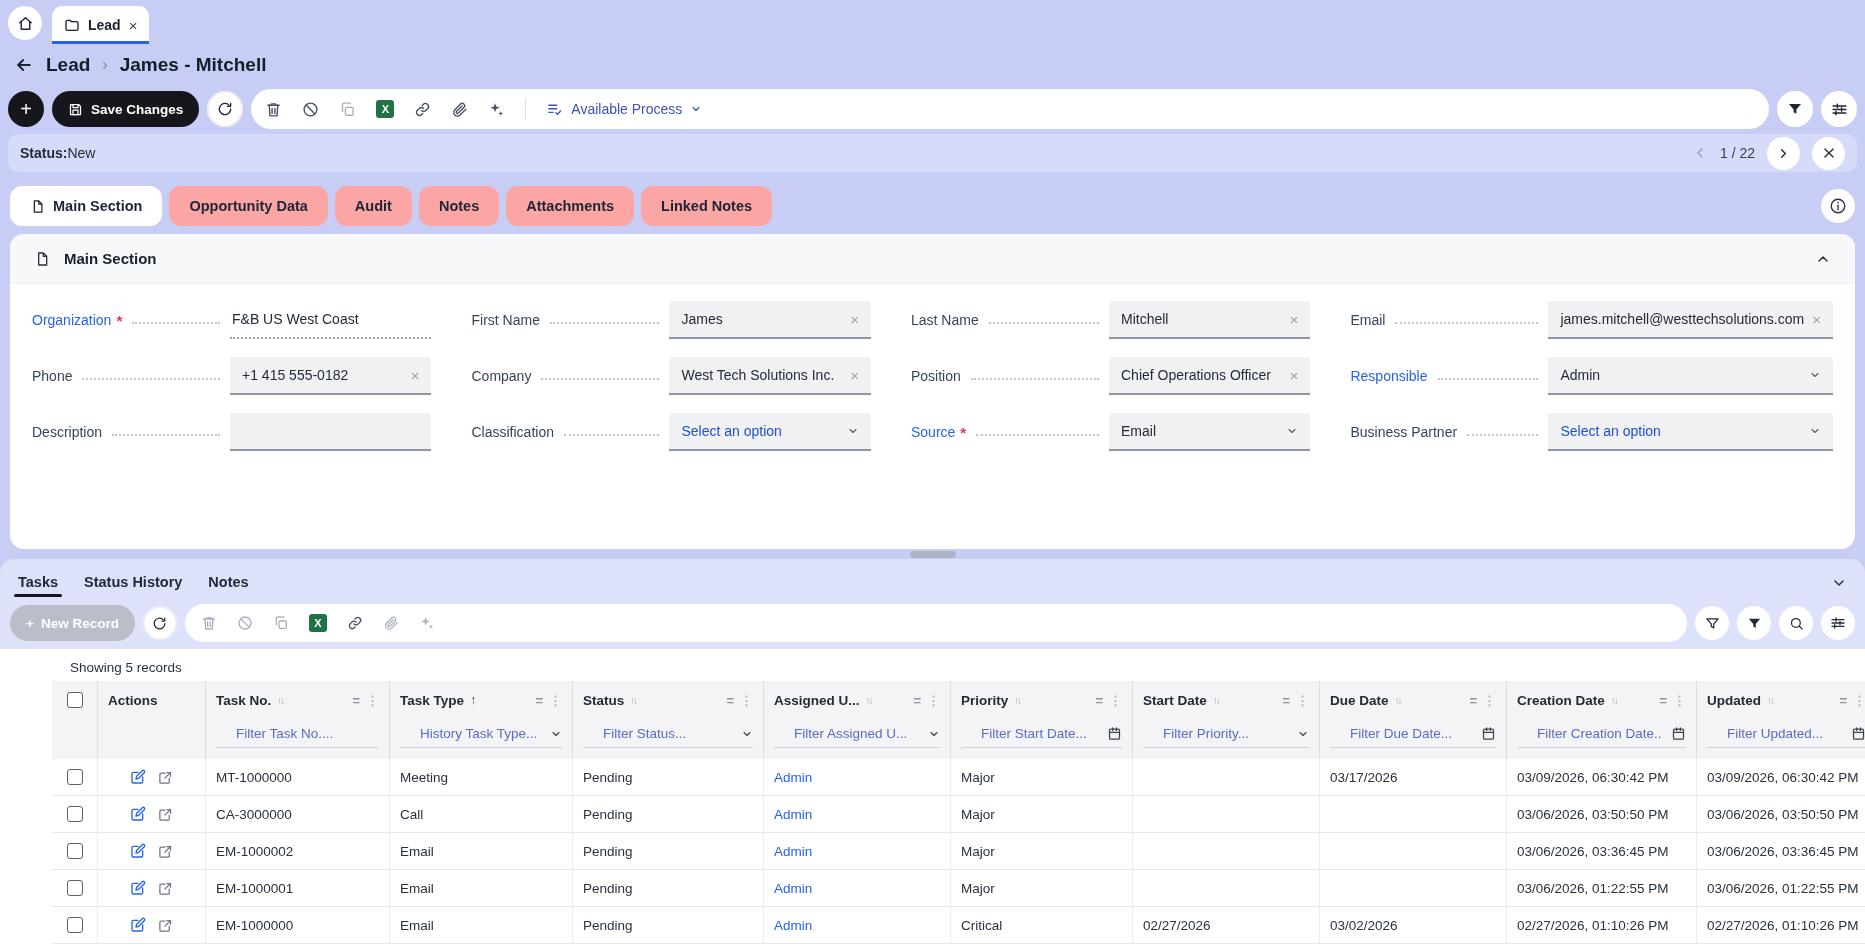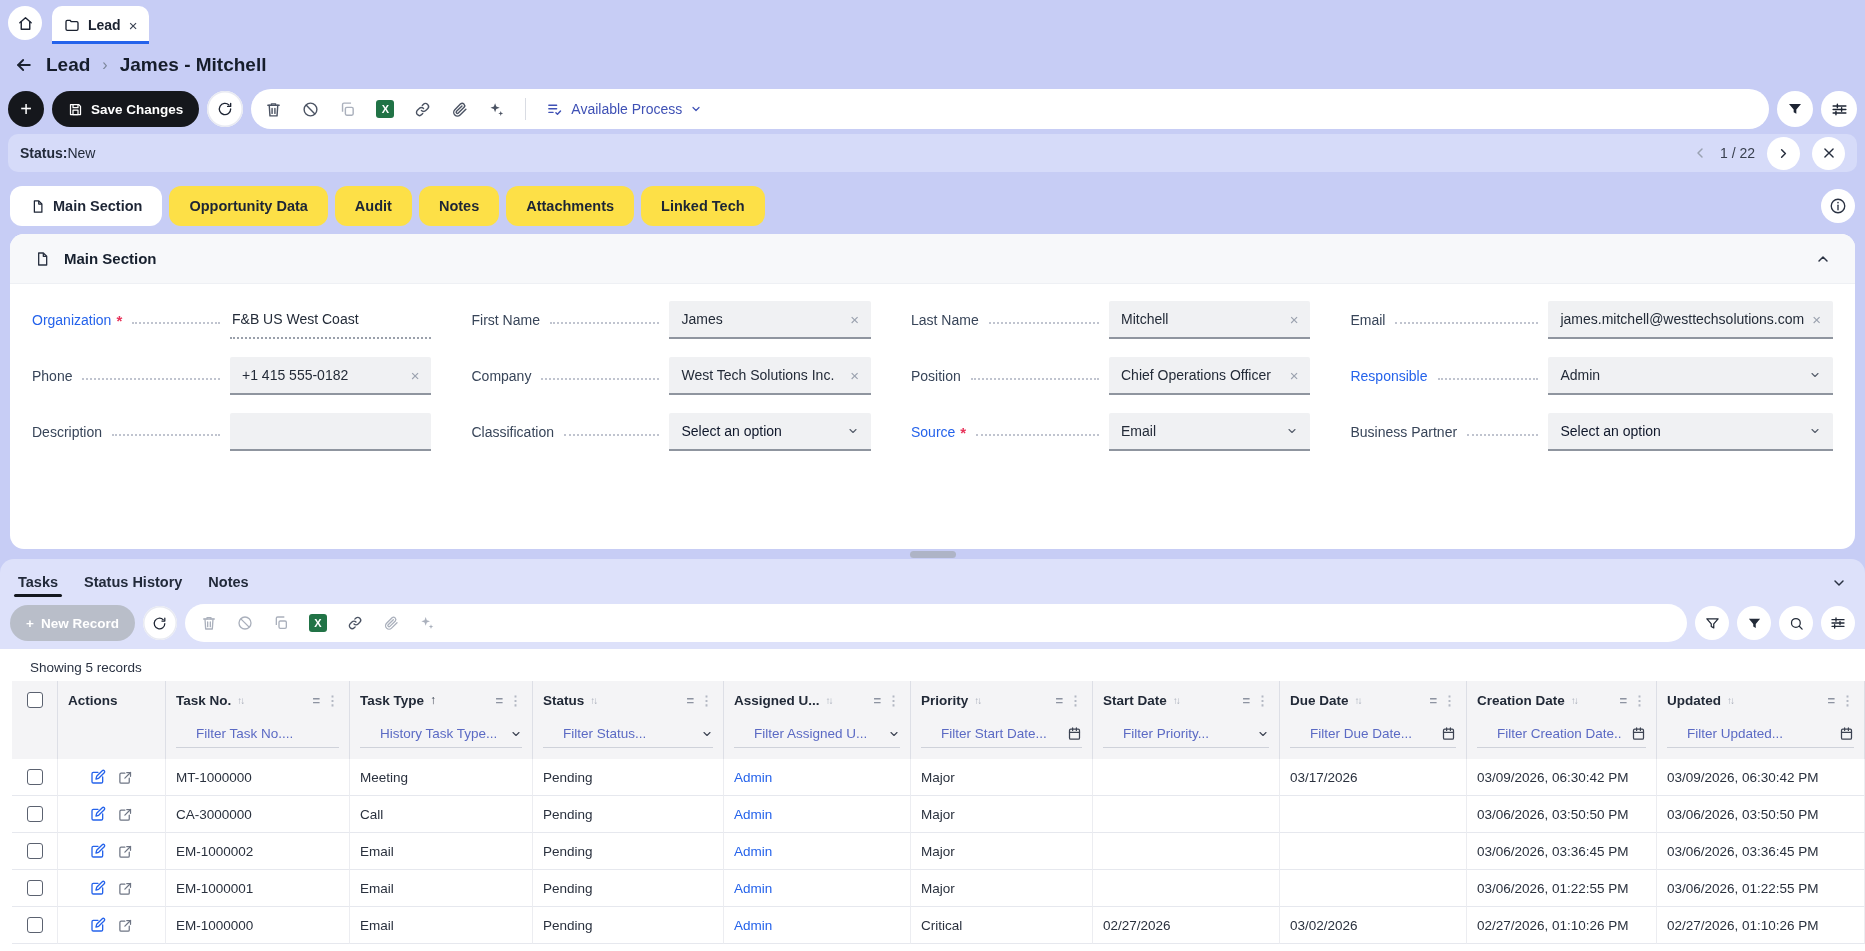--- a/index.html
+++ b/index.html
@@ -42,21 +42,21 @@
   .status-bar { height:38px; margin:2px 8px 0; background:#d6dbf9; border-radius:10px; display:flex; align-items:center; padding:0 12px; flex:none; }
   .status-label { font-weight:600; color:#222a3a; }
   .status-value { color:#222a3a; }
   .status-right { margin-left:auto; display:flex; align-items:center; gap:12px; }
   .pg-prev { color:#9aa2b2; font-size:16px; }
   .pg-count { color:#39404f; font-size:14px; }
   .pg-circle { width:33px; height:33px; border-radius:50%; background:#fff; display:flex; align-items:center; justify-content:center; color:#262e3e; }
 
   
   .section-tabs { margin-top:14px; height:40px; display:flex; align-items:center; gap:7px; padding:0 10px; flex:none; }
-  .sec-tab { height:40px; border-radius:12px; background:#fde047; display:flex; align-items:center; gap:8px; padding:0 20px; font-size:14.5px; font-weight:600; color:#1d2535; }
+  .sec-tab { height:40px; border-radius:12px; background:#fca5a5; display:flex; align-items:center; gap:8px; padding:0 20px; font-size:14.5px; font-weight:600; color:#1d2535; }
   .sec-tab.active { background:#fff; }
   .sec-tabs-spacer { flex:1; }
   .info-btn { width:34px; height:34px; border-radius:50%; background:#fff; display:flex; align-items:center; justify-content:center; color:#2a3242; }
 
   
   .main-panel { flex:1; margin:8px 10px 0; background:#fff; border-radius:14px; overflow:hidden; display:flex; flex-direction:column; min-height:0; }
   .panel-header { height:50px; flex:none; background:#f7f8fa; display:flex; align-items:center; gap:14px; padding:0 24px; border-bottom:1px solid #eef0f4; }
   .panel-title { font-size:15px; font-weight:700; color:#17202e; }
   .panel-chevron { margin-left:auto; color:#2a3242; }
   .form-grid { flex:1; display:grid; grid-template-columns:1fr 1fr 1fr 1fr; column-gap:40px; padding:8px 22px 0; overflow:hidden; align-content:start; }
@@ -64,42 +64,42 @@
   .f-label { width:198px; flex:none; display:flex; align-items:center; font-size:14px; color:#384559; }
   .f-label .lbl.link { color:#2563eb; }
   .req { color:#e8335a; font-size:15px; font-weight:700; margin-left:5px; }
   .leader { flex:1; border-bottom:2px dotted #c0c4cf; margin:0 10px 0 10px; transform:translateY(3px); }
   .f-field { flex:1; height:38px; display:flex; align-items:center; position:relative; min-width:0; }
   .fld { width:100%; height:38px; display:flex; align-items:center; padding:0 12px; font-size:14px; color:#232b38; }
   .fld.plain { padding:0 2px; border-bottom:2px dotted #9aa0ab; background:transparent; }
   .fld.loc { background:#fff; border-bottom:1.5px solid #cdd1d9; gap:9px; color:#9aa1ae; }
   .fld.inp, .fld.sel { background:#f0f1f3; border-bottom:2px solid #8f959f; border-radius:2px 2px 0 0; }
   .fld .val { flex:1; overflow:hidden; white-space:nowrap; text-overflow:ellipsis; }
-  .fld .ph { flex:1; color:#0f172a; }
+  .fld .ph { flex:1; color:#1d4ed8; }
   .fld .ph.grey { color:#9aa1ae; }
   .clear-x { color:#9aa1ae; font-size:15px; margin-left:8px; }
   .fld-chev { color:#555d6b; margin-left:8px; }
 
   
   .splitter { height:10px; flex:none; display:flex; align-items:center; justify-content:center; }
   .splitter-handle { width:46px; height:7px; border-radius:4px; background:#aeb4c6; }
 
   
   .tasks-panel { height:392px; flex:none; background:#dde1fa; border-radius:14px 14px 0 0; display:flex; flex-direction:column; overflow:hidden; }
   .tasks-tabs { height:38px; flex:none; display:flex; align-items:flex-end; gap:26px; padding:6px 18px 0; }
   .t-tab { font-size:14.5px; padding-bottom:7px; color:#222a3a; position:relative; font-weight:600; }
   .t-tab.active { font-weight:700; }
   .t-tab.active::after { content:""; position:absolute; left:-4px; right:-4px; bottom:0; height:3px; background:#14181f; border-radius:2px; }
   .tasks-tabs .chev-right { margin-left:auto; color:#2a3242; padding-bottom:6px; }
   .tasks-toolbar { height:52px; flex:none; display:flex; align-items:center; gap:8px; padding:0 10px; }
   .btn-newrec { height:36px; border-radius:18px; background:#b9bec9; color:#fff; font-weight:600; font-size:13.5px; display:flex; align-items:center; gap:7px; padding:0 16px; flex:none; }
   .tasks-icon-bar { flex:1; height:38px; background:#fff; border-radius:19px; display:flex; align-items:center; gap:20px; padding:0 16px; }
   .t-circle { width:34px; height:34px; border-radius:50%; background:#fff; display:flex; align-items:center; justify-content:center; color:#232b38; flex:none; }
 
-  .table-area { flex:1; background:#fff; display:flex; flex-direction:column; overflow:hidden; }
+  .table-area { flex:1; background:#fff; display:flex; flex-direction:column; overflow:hidden;padding-left:40px; }
   .showing { height:32px; flex:none; display:flex; align-items:center; padding:4px 0 0 30px; font-size:13.5px; color:#2a3242; }
   .grid-table { flex:1; overflow:hidden; padding-left:12px; }
   .trow { display:grid; grid-template-columns:46px 108px 184px 183px 191px 187px 182px 187px 187px 190px minmax(180px,1fr); align-items:stretch; }
   .hcell { background:#f4f4f6; border-right:1px solid #dddfe6; display:flex; align-items:center; gap:6px; padding:0 10px; height:38px; font-size:13.5px; font-weight:700; color:#222a38; overflow:hidden; white-space:nowrap; }
   .hcell .hspace { flex:1; }
   .sort-both { color:#a9aeba; font-size:10px; letter-spacing:-2px; }
   .sort-asc { color:#3a4252; font-size:12px; }
   .h-eq { color:#8d93a1; font-weight:700; font-size:13px; }
   .h-dots { color:#b3b8c3; font-size:13px; letter-spacing:0; }
   .fcell { background:#f4f4f6; border-right:1px solid #dddfe6; display:flex; align-items:center; padding:0 10px 10px; height:40px; font-size:13.5px; color:#5b6ac4; overflow:hidden; white-space:nowrap; }
@@ -284,21 +284,21 @@
     <div class="sec-tab">
       <span>Audit</span>
     </div>
     <div class="sec-tab">
       <span>Notes</span>
     </div>
     <div class="sec-tab">
       <span>Attachments</span>
     </div>
     <div class="sec-tab">
-      <span>Linked Tech</span>
+      <span>Linked Notes</span>
     </div>
   <div class="sec-tabs-spacer"></div>
   <div class="info-btn">
     <span class="icn">
       <svg width="18" height="18" viewBox="0 0 24 24" fill="none" stroke="currentColor" stroke-width="1.8">
           <circle cx="12" cy="12" r="9"></circle>
           <path d="M12 11v6" stroke-linecap="round"></path>
           <circle cx="12" cy="7.5" r="1.1" fill="currentColor" stroke="none"></circle>
         </svg>
     </span>

